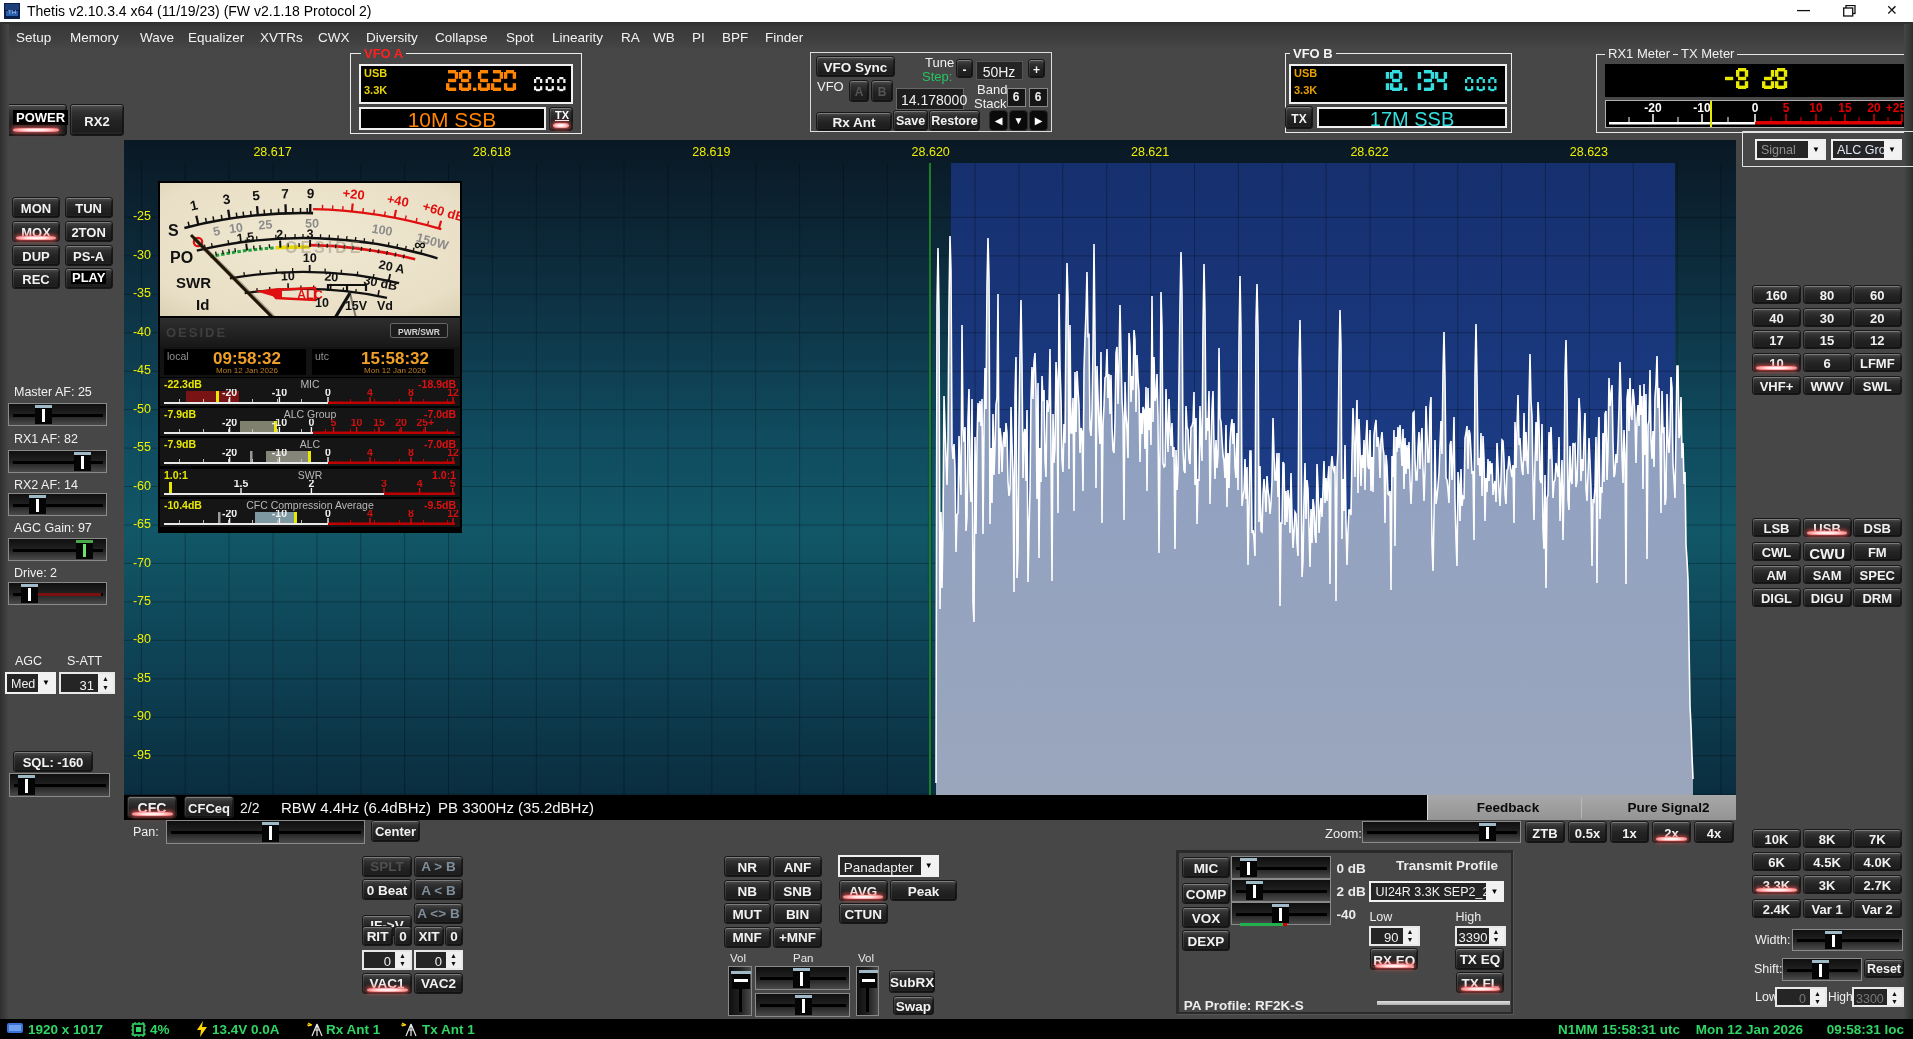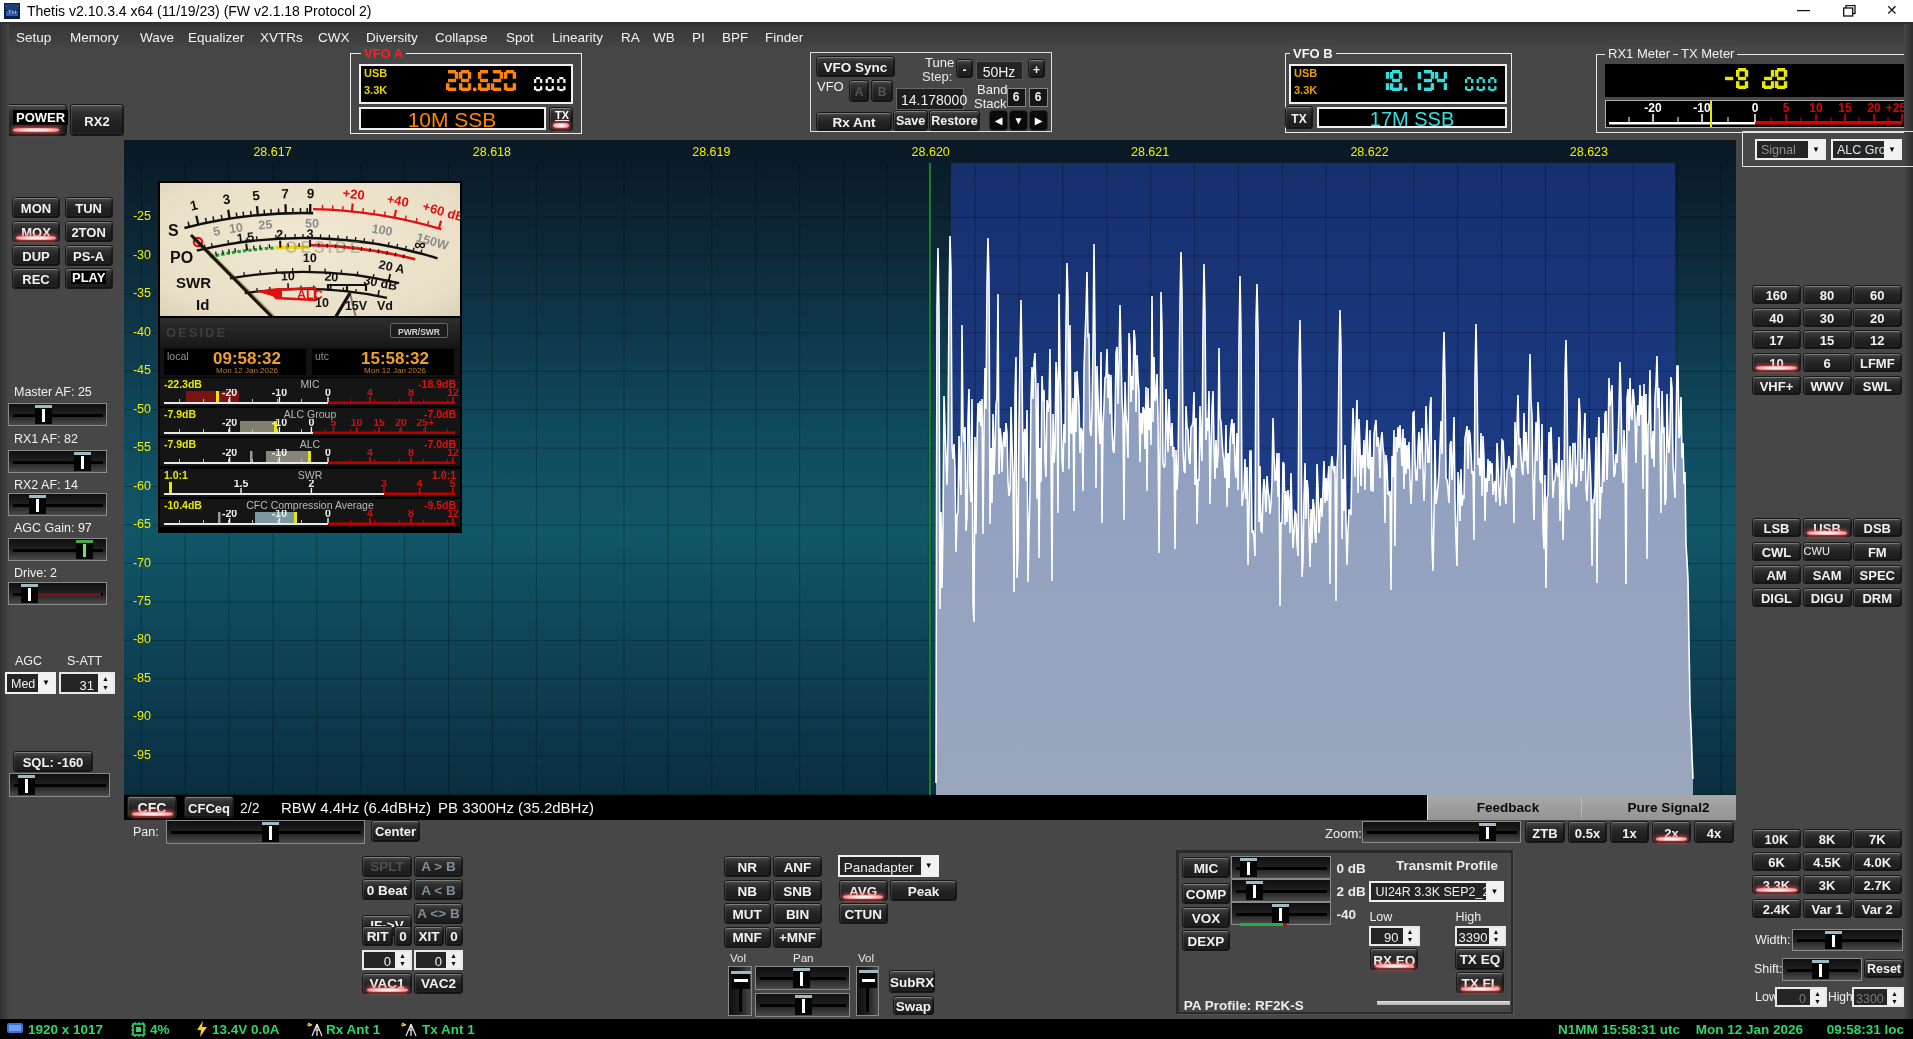--- a/index.html
+++ b/index.html
@@ -126,21 +126,21 @@
 <div class="bt" style="left:549px;top:107px;width:24px;height:24px;">
     <div style="position:absolute;left:0;right:0;top:5.5px;text-align:center;font-size:11px;font-weight:bold;color:#f2f2f2"></div>
   </div>
 <div class="t" style="left:555px;top:110px;font-size:11px;font-weight:bold;color:#fff;text-decoration:underline">TX</div>
 <div class="glow" style="left:553px;top:123px;width:16px;height:5px"></div>
 <div class="gb" style="left:810px;top:52px;width:242px;height:80px;border-color:#dcdcdc;"></div>
 <div class="bt" style="left:816px;top:56px;width:79px;height:21px;">
     <div style="position:absolute;left:0;right:0;top:2.75px;text-align:center;font-size:13.5px;font-weight:bold;color:#f2f2f2">VFO Sync</div>
   </div>
 <div class="t" style="left:925px;top:56px;font-size:13px;color:#f0f0f0;font-weight:normal;">Tune</div>
-<div class="t" style="left:922px;top:70px;font-size:13px;color:#e5e5e5;font-weight:normal;">Step:</div>
+<div class="t" style="left:922px;top:70px;font-size:13px;color:#22c55e;font-weight:normal;">Step:</div>
 <div class="bt" style="left:956px;top:59px;width:17px;height:19px;">
     <div style="position:absolute;left:0;right:0;top:2.5px;text-align:center;font-size:12px;font-weight:bold;color:#f2f2f2">-</div>
   </div>
 <div class="ab" style="left:976px;top:61px;width:47px;height:19px;background:#242424;border:1px solid #555;"></div>
 <div class="t" style="left:999px;top:65px;transform:translateX(-50%);font-size:14px;color:#f0f0f0;font-weight:normal;">50Hz</div>
 <div class="bt" style="left:1028px;top:59px;width:17px;height:19px;">
     <div style="position:absolute;left:0;right:0;top:2.5px;text-align:center;font-size:12px;font-weight:bold;color:#f2f2f2">+</div>
   </div>
 <div class="t" style="left:817px;top:80px;font-size:13px;color:#f0f0f0;font-weight:normal;">VFO</div>
 <div class="t" style="left:817px;top:94px;font-size:13px;color:#f0f0f0;font-weight:normal;margin-top:20px;">Lock:</div>
@@ -541,21 +541,21 @@
     <div style="position:absolute;left:0;right:0;top:2.0px;text-align:center;font-size:13px;font-weight:bold;color:#f2f2f2">USB</div>
     <div class="glow" style="left:3.41px;top:12px;width:40.18px;height:4px"></div>
   </div>
 <div class="bt" style="left:1852.8px;top:518.4px;width:49px;height:19px;">
     <div style="position:absolute;left:0;right:0;top:2.0px;text-align:center;font-size:13px;font-weight:bold;color:#f2f2f2">DSB</div>
   </div>
 <div class="bt" style="left:1752px;top:541.6px;width:49px;height:19px;">
     <div style="position:absolute;left:0;right:0;top:2.0px;text-align:center;font-size:13px;font-weight:bold;color:#f2f2f2">CWL</div>
   </div>
 <div class="bt" style="left:1802.6px;top:541.6px;width:49px;height:19px;">
-    <div style="position:absolute;left:0;right:0;top:2.0px;text-align:left;font-size:11px;font-weight:normal;color:#f2f2f2">CWU</div>
+    <div style="position:absolute;left:0;right:0;top:2.0px;text-align:center;font-size:15px;font-weight:bold;color:#f2f2f2">CWU</div>
   </div>
 <div class="bt" style="left:1852.8px;top:541.6px;width:49px;height:19px;">
     <div style="position:absolute;left:0;right:0;top:2.0px;text-align:center;font-size:13px;font-weight:bold;color:#f2f2f2">FM</div>
   </div>
 <div class="bt" style="left:1752px;top:564.8px;width:49px;height:19px;">
     <div style="position:absolute;left:0;right:0;top:2.0px;text-align:center;font-size:13px;font-weight:bold;color:#f2f2f2">AM</div>
   </div>
 <div class="bt" style="left:1802.6px;top:564.8px;width:49px;height:19px;">
     <div style="position:absolute;left:0;right:0;top:2.0px;text-align:center;font-size:13px;font-weight:bold;color:#f2f2f2">SAM</div>
   </div>

